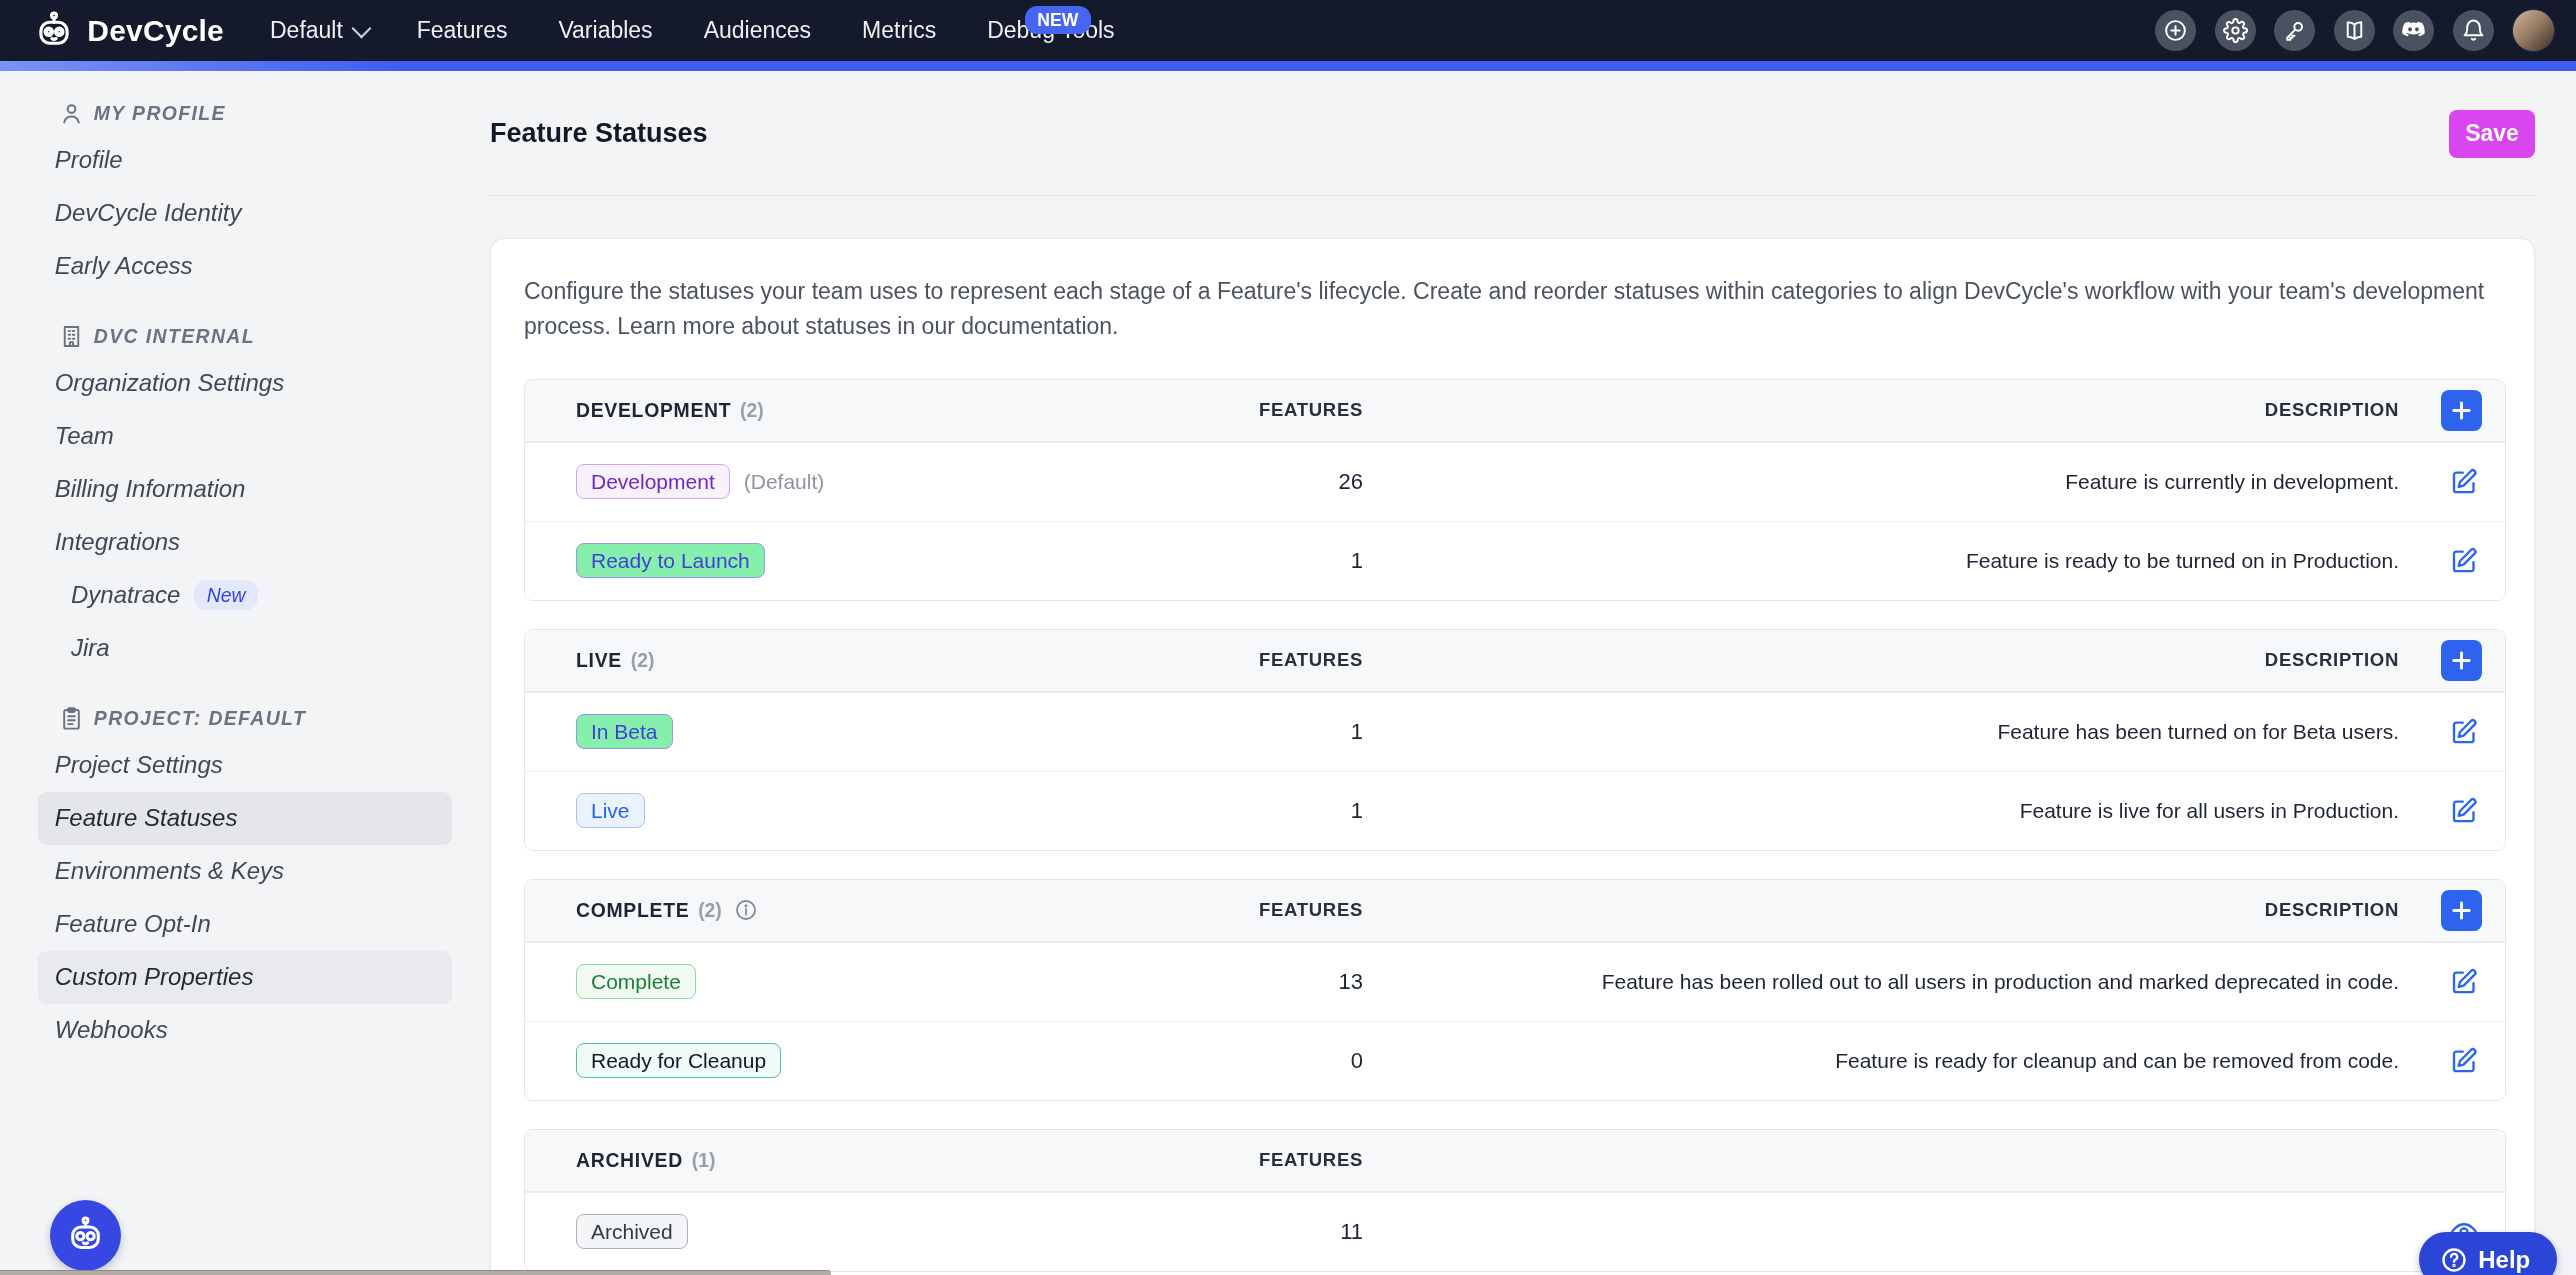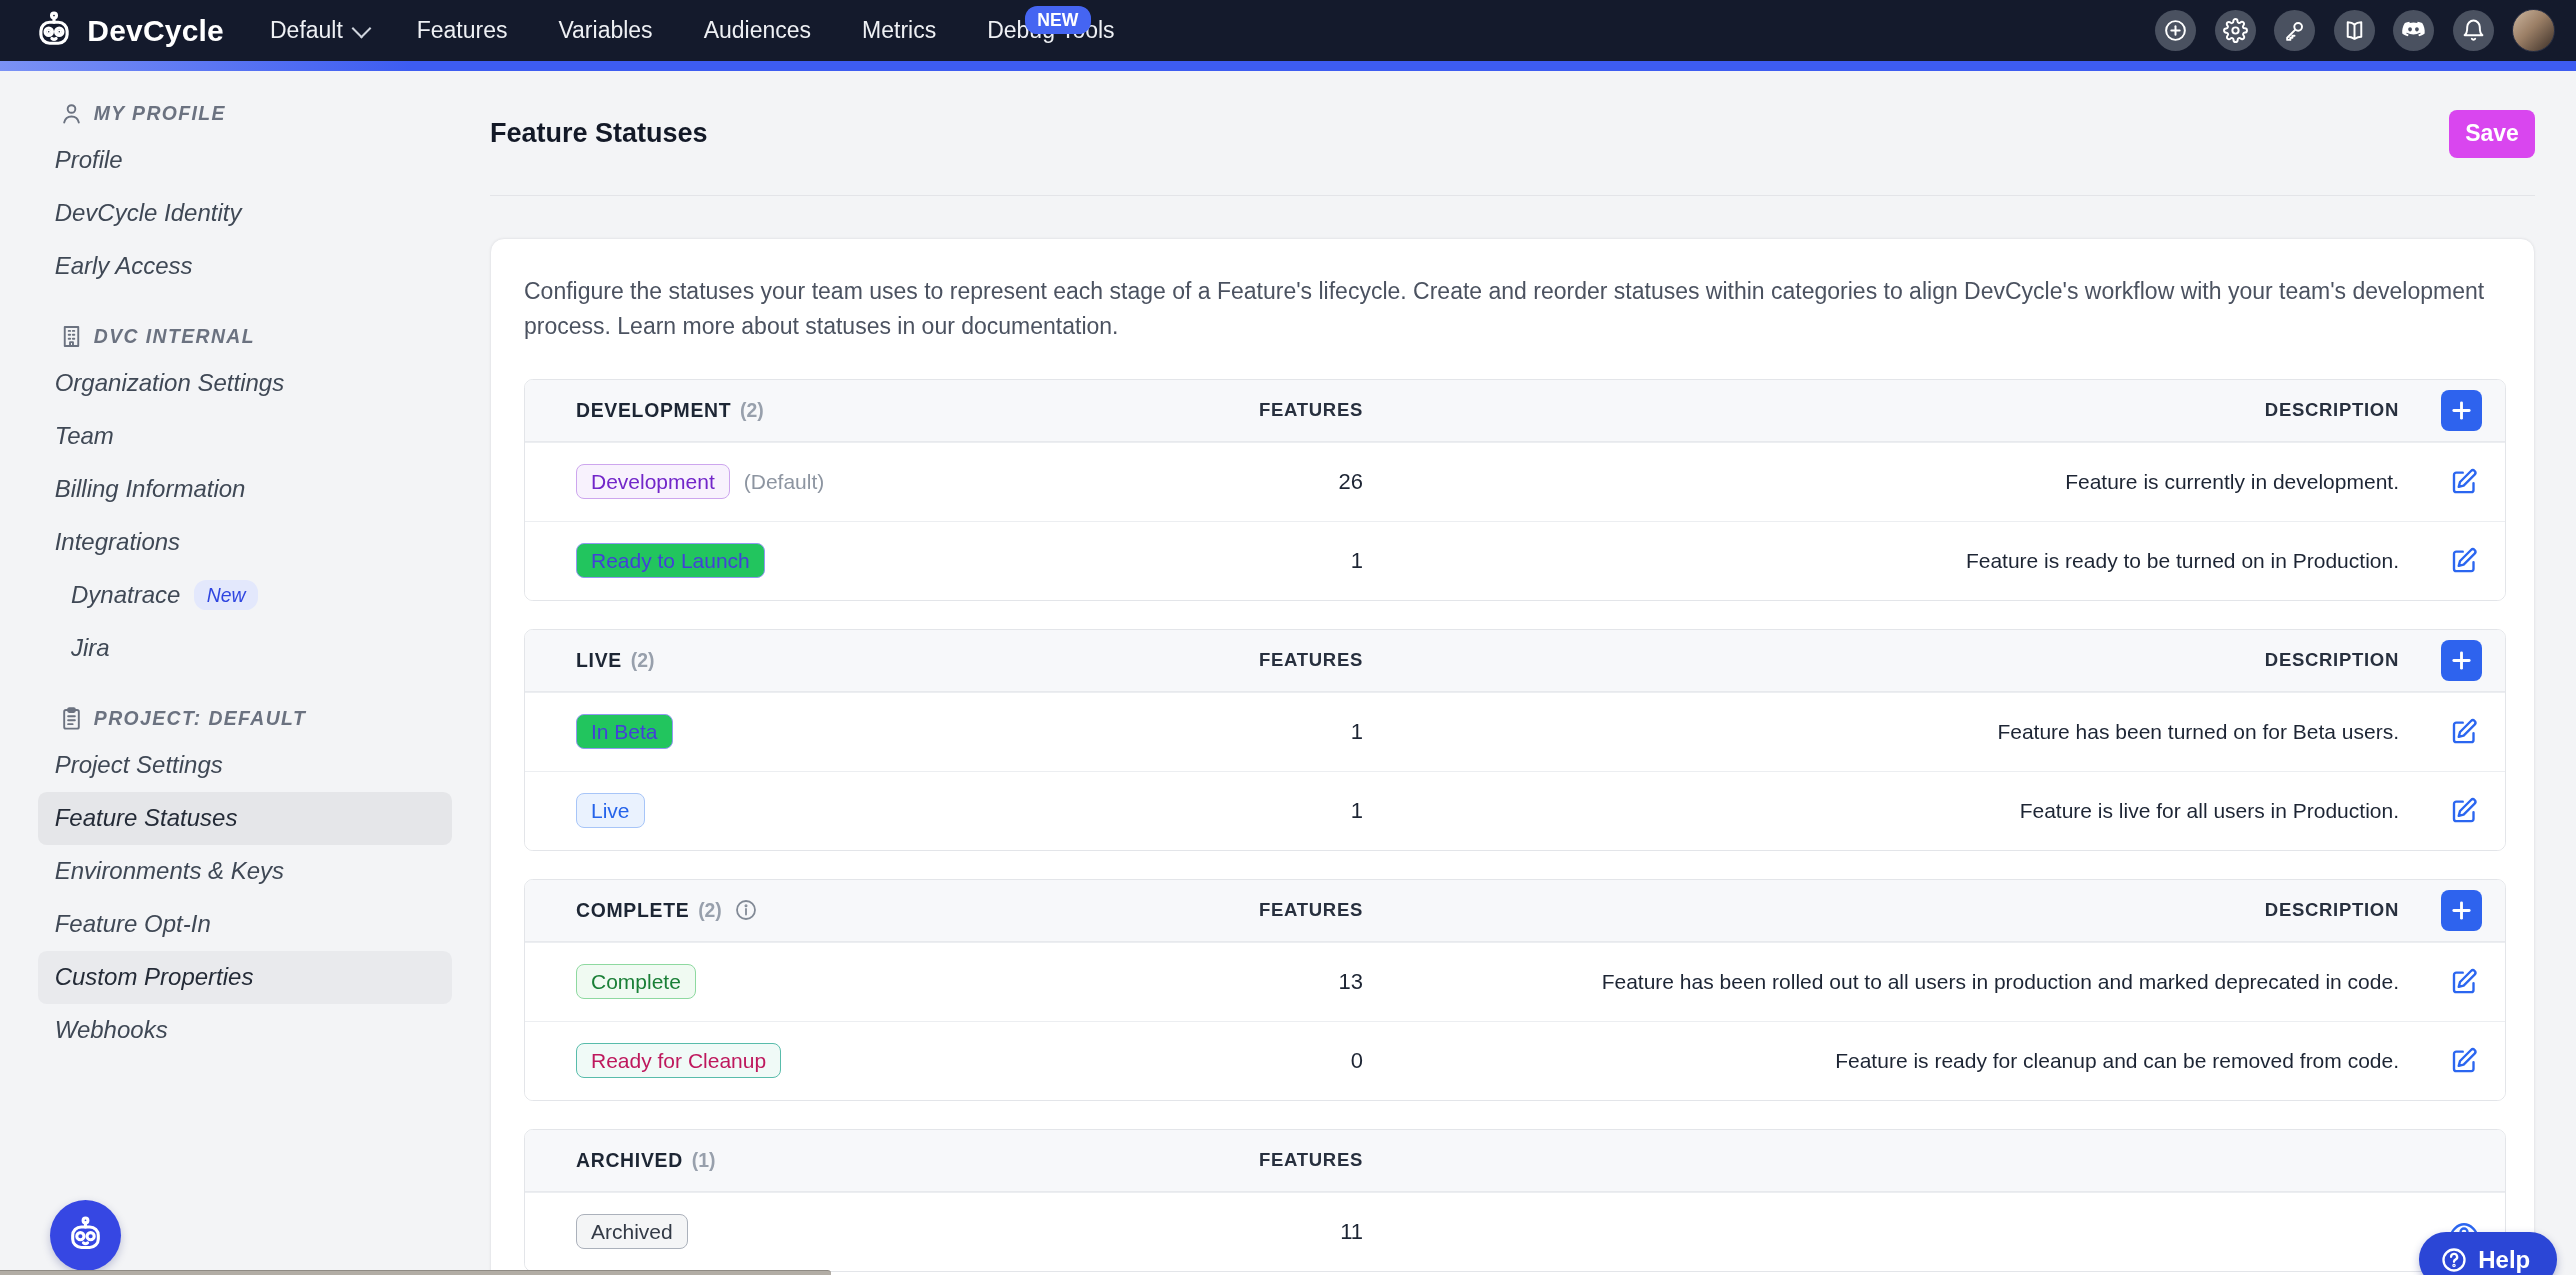--- a/index.html
+++ b/index.html
@@ -57,24 +57,24 @@
   .info-ic { width:24px; height:24px; stroke:#828a96; fill:none; stroke-width:1.8; stroke-linecap:round; margin-left:3.5px; }
   .add-btn { width:41px; height:41px; background:#2e63ee; border:none; border-radius:8px; color:#fff; display:flex; align-items:center; justify-content:center; justify-self:end; margin-right:23px; cursor:pointer; }
   .add-btn svg { width:23px; height:23px; stroke:#fff; stroke-width:3; stroke-linecap:round; }
   .sec-row { height:79px; border-top:1.3px solid #eceef1; background:#fff; }
   .sec-row:first-of-type { border-top:none; }
   .row-desc { color:#1d2534; font-size:21px; }
   .row-count { color:#1d2534; font-size:22px; }
   .badge-cell { display:flex; align-items:center; gap:14px; }
   .badge { display:inline-flex; align-items:center; height:35px; padding:0 14px; border-radius:8px; font-size:21px; border:1.4px solid; white-space:nowrap; cursor:default; }
   .b-purple { color:#7226c9; background:#f8f2fd; border-color:#cda6ee; }
-  .b-indigo { color:#4340d8; background:#22c55e; border-color:#9298f1; }
+  .b-indigo { color:#4340d8; background:#86efac; border-color:#9298f1; }
   .b-blue   { color:#2563ea; background:#eaf2fe; border-color:#a7c5f8; }
   .b-green  { color:#1a7f37; background:#f0faf2; border-color:#8ed9a0; }
-  .b-teal   { color:#be185d; background:#f0faf7; border-color:#58bcab; }
+  .b-teal   { color:#0f172a; background:#f0faf7; border-color:#58bcab; }
   .b-gray   { color:#333a46; background:#f4f5f6; border-color:#abb1bb; }
   .default-tag { color:#8d95a1; font-size:21px; }
   .row-action { justify-self:end; margin-right:26.4px; background:none; border:none; cursor:pointer; display:flex; }
   .row-action svg { width:30px; height:30px; stroke:#2b66f0; fill:none; stroke-width:1.9; stroke-linecap:round; stroke-linejoin:round; }
 
   
   .bot-fab { position:absolute; left:50px; top:1200px; width:71px; height:71px; border-radius:50%; background:#3647e3; border:none; display:flex; align-items:center; justify-content:center; cursor:pointer; box-shadow:0 3.5px 8.8px rgba(30,40,120,.25); }
   .bot-fab svg, .brand svg.robot { stroke:#fff; fill:none; stroke-width:1.8; stroke-linecap:round; stroke-linejoin:round; }
   .help-fab { position:absolute; right:19.4px; top:1232px; height:55px; padding:0 26.4px 0 21px; background:#2b46d6; border:none; border-radius:27px; color:#fff; font-size:24px; font-weight:bold; font-family:inherit; display:flex; align-items:center; gap:10.6px; cursor:pointer; box-shadow:0 3.5px 8.8px rgba(30,40,120,.3); }
   .help-fab svg { width:28px; height:28px; stroke:#fff; fill:none; stroke-width:2; stroke-linecap:round; }

